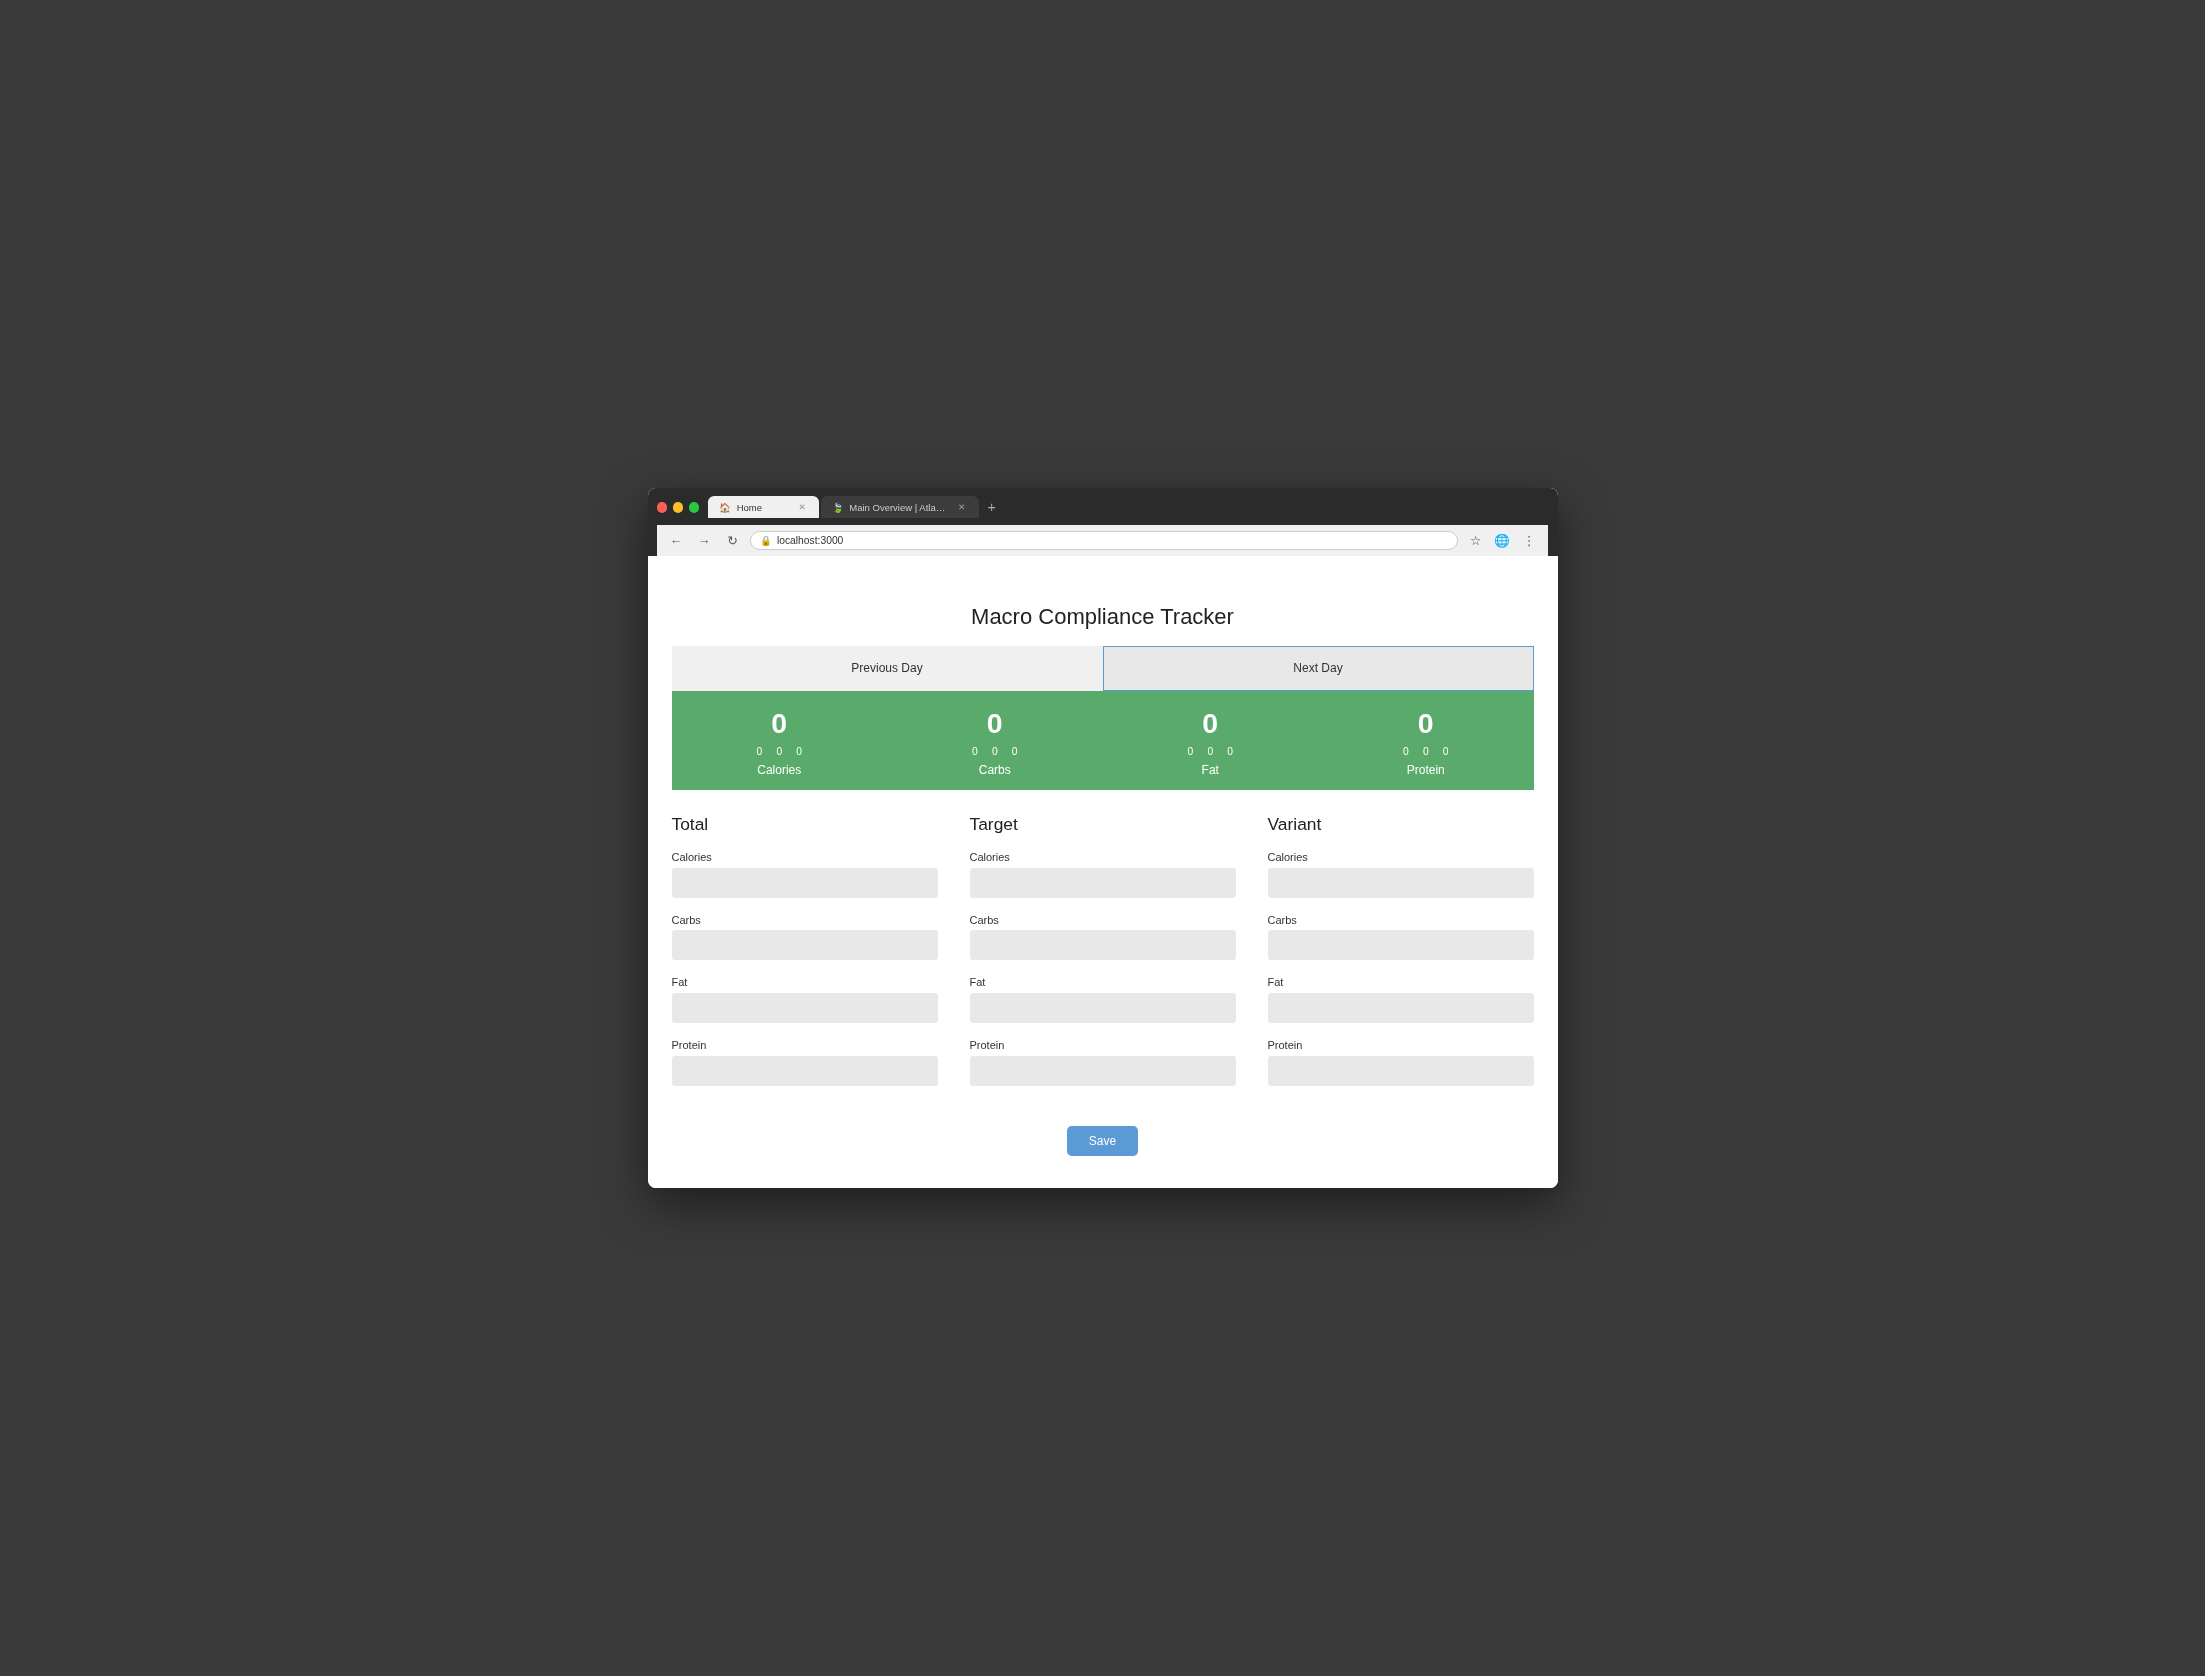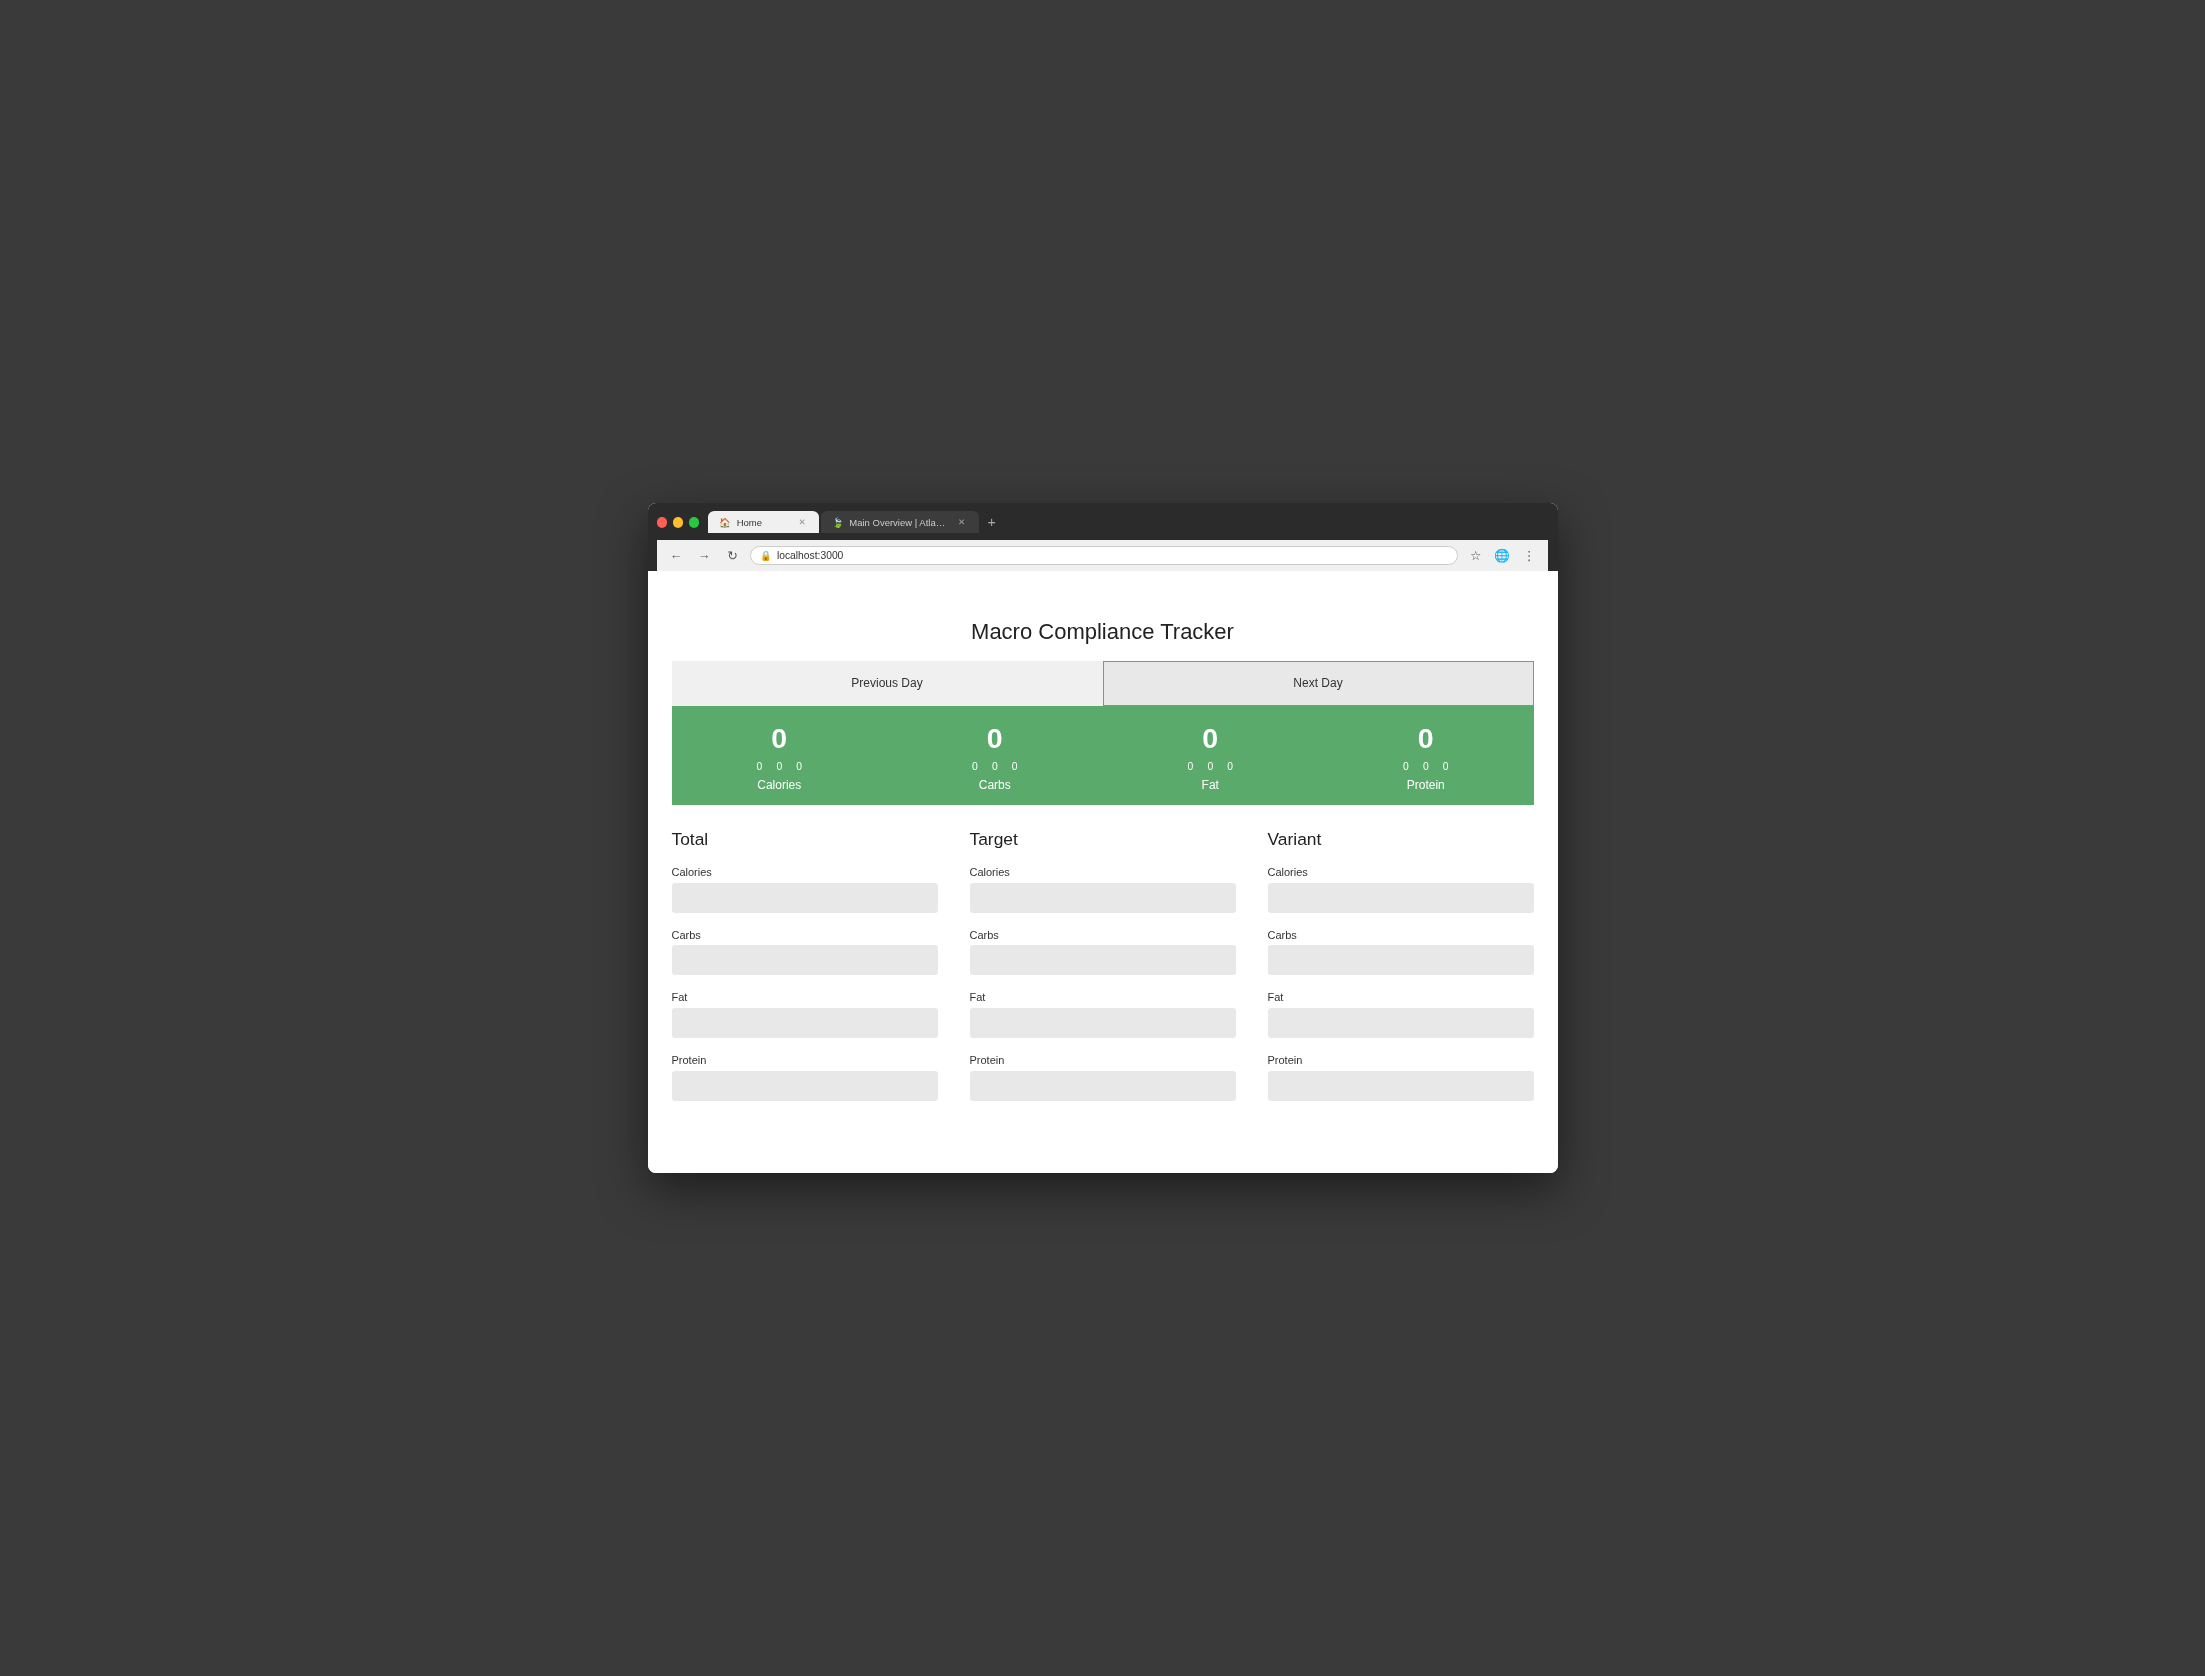--- a/index.html
+++ b/index.html
@@ -474,16 +474,19 @@
           <input class="form-input" type="text" style="">
         </div>
         <div class="form-field">
           <label class="form-label">Protein</label>
           <input class="form-input" type="text" style="">
         </div>
       </div>
 
     </div>
 
+    <div class="save-section">
+      <button class="save-btn">Save</button>
+    </div>
 
   </div>
 </div>
 
 
 </body></html>

